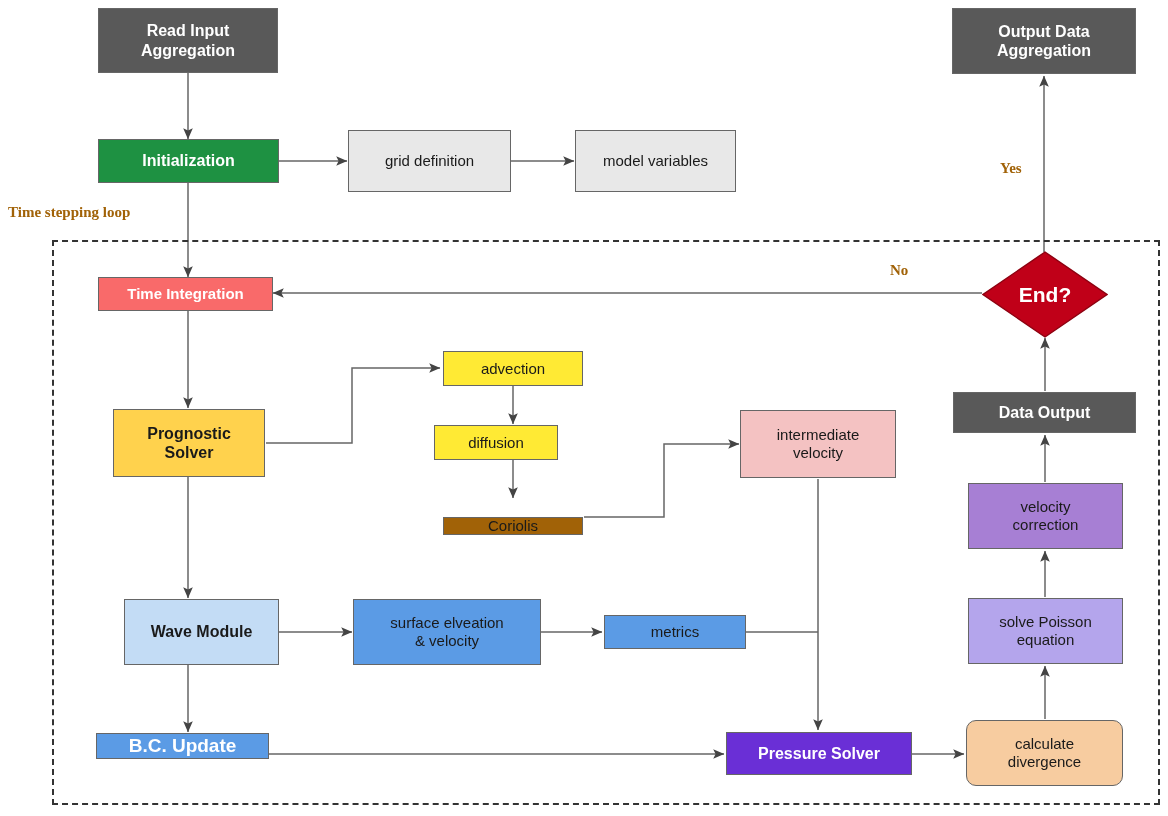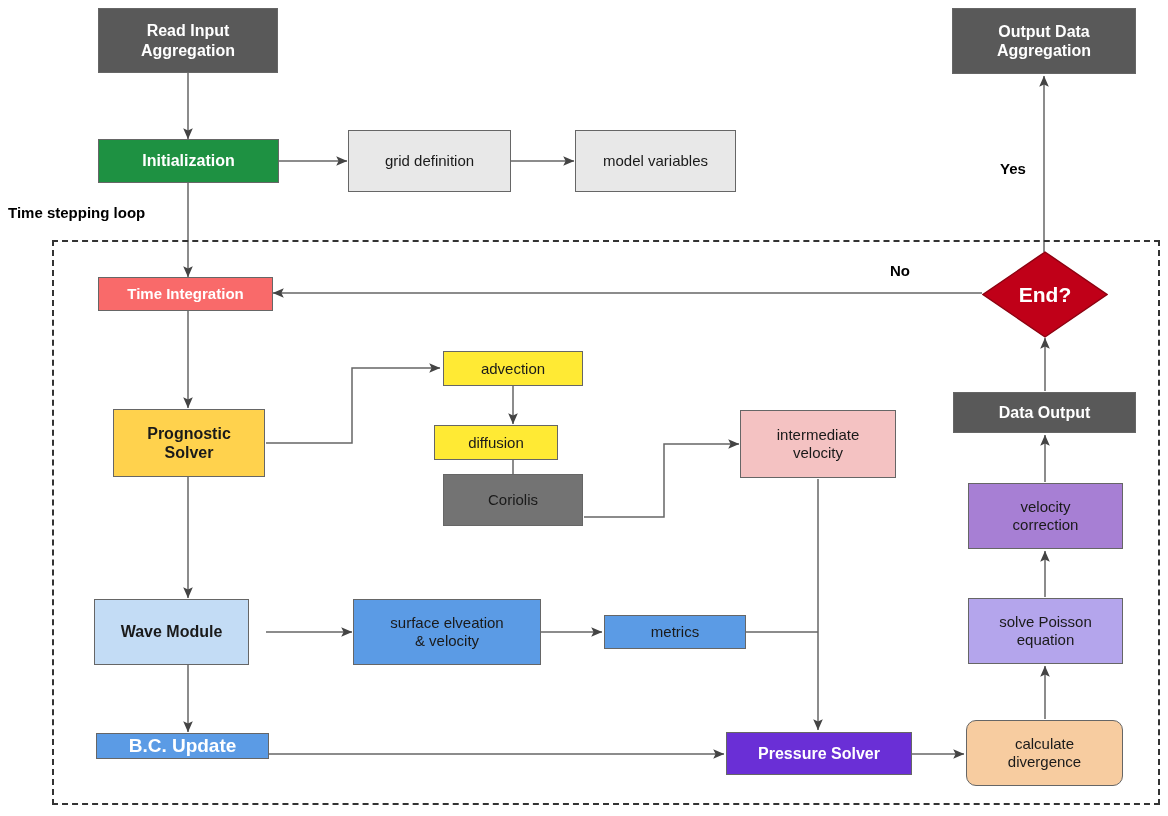--- a/index.html
+++ b/index.html
@@ -30,22 +30,22 @@
     line-height: 1.2;
     border: 1.4px solid #666666;
     font-family: "Liberation Sans", sans-serif;
   }
   .bold { font-weight: bold; }
   .white { color: #ffffff; }
   .dark { color: #1a1a1a; }
   .lbl {
     position: absolute;
     font-weight: bold;
-    color: #000000;
-    font-family: Liberation Sans, sans-serif;
+    color: #a16207;
+    font-family: Liberation Serif, serif;
     white-space: nowrap;
   }
   .diamond-wrap {
     position: absolute;
   }
   .diamond-text {
     position: absolute;
     left: 0; top: 0;
     width: 100%; height: 100%;
     display: flex;
@@ -162,39 +162,39 @@
   <span>
     <span>Prognostic</span><br>
     <span>Solver</span>
   </span>
 </div>
 
 <div class="node dark" style="left:443px; top:351px; width:140px; height:35px; background:#FFEA34; font-size:15px;">advection</div>
 
 <div class="node dark" style="left:434px; top:425px; width:124px; height:35px; background:#FFEA34; font-size:15px;">diffusion</div>
 
-<div class="node dark" style="left:443px; top:474px; width:140px; height:52px; background:#737373; font-size:15px;">Coriolis</div>
+<div class="node dark" style="left:443px; top:517px; width:140px; height:18px; background:#a16207; font-size:15px;">Coriolis</div>
 
 <div class="node dark" style="left:740px; top:410px; width:156px; height:68px; background:#F4C2C2; font-size:15px;">
   <span>
     <span>intermediate</span><br>
     <span>velocity</span>
   </span>
 </div>
 
 <div class="node bold white" style="left:953px; top:392px; width:183px; height:41px; background:#595959; font-size:16px;">Data Output</div>
 
 <div class="node dark" style="left:968px; top:483px; width:155px; height:66px; background:#A77FD4; font-size:15px;">
   <span>
     <span>velocity</span><br>
     <span>correction</span>
   </span>
 </div>
 
-<div class="node bold dark" style="left:94px; top:599px; width:155px; height:66px; background:#C3DCF5; font-size:16px;">Wave Module</div>
+<div class="node bold dark" style="left:124px; top:599px; width:155px; height:66px; background:#C3DCF5; font-size:16px;">Wave Module</div>
 
 <div class="node dark" style="left:353px; top:599px; width:188px; height:66px; background:#5B9BE5; font-size:15px;">
   <span>
     <span>surface elveation</span><br>
     <span>&amp; velocity</span>
   </span>
 </div>
 
 <div class="node dark" style="left:604px; top:615px; width:142px; height:34px; background:#5B9BE5; font-size:15px;">metrics</div>
 

